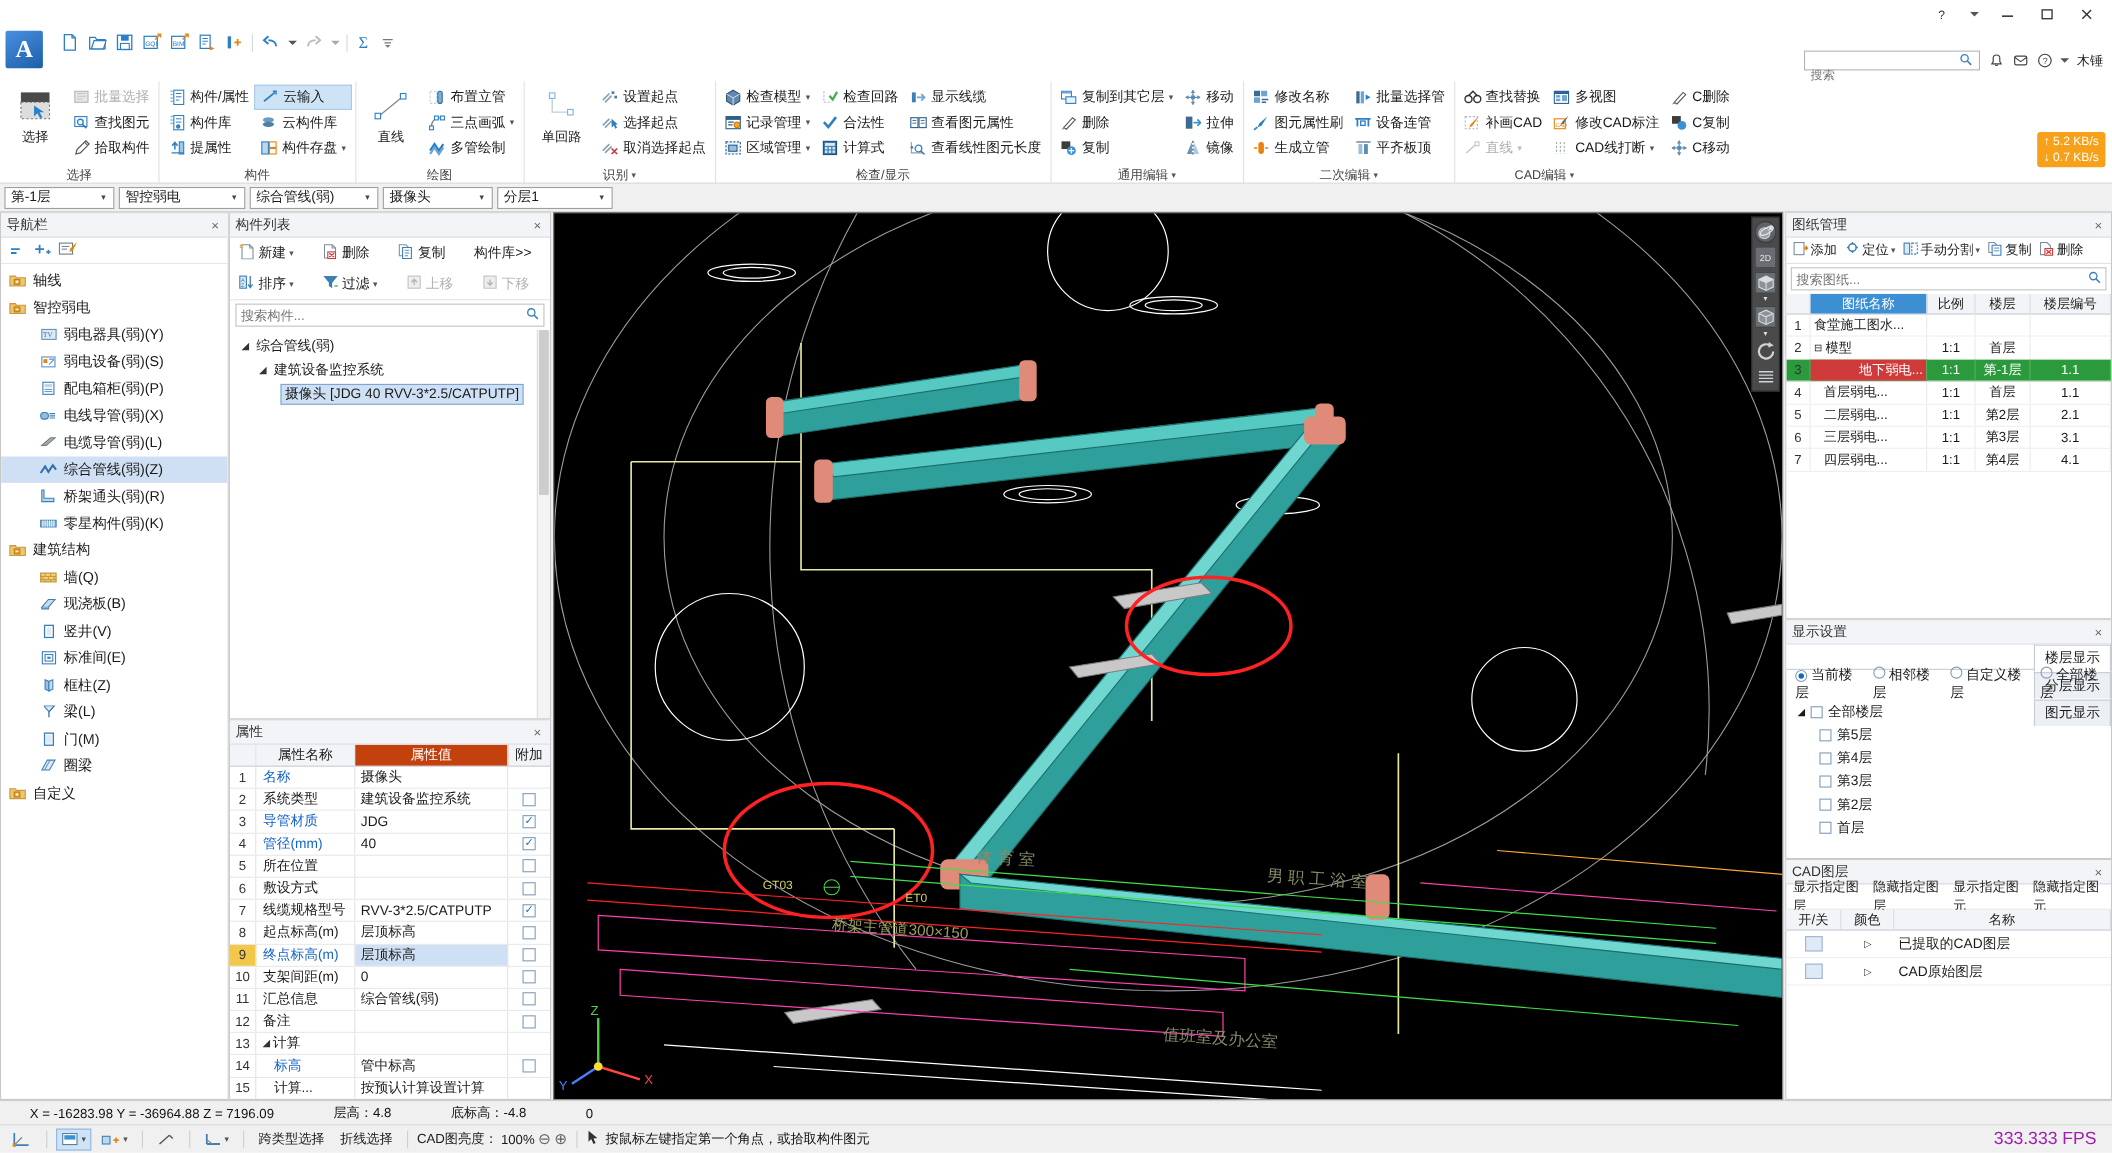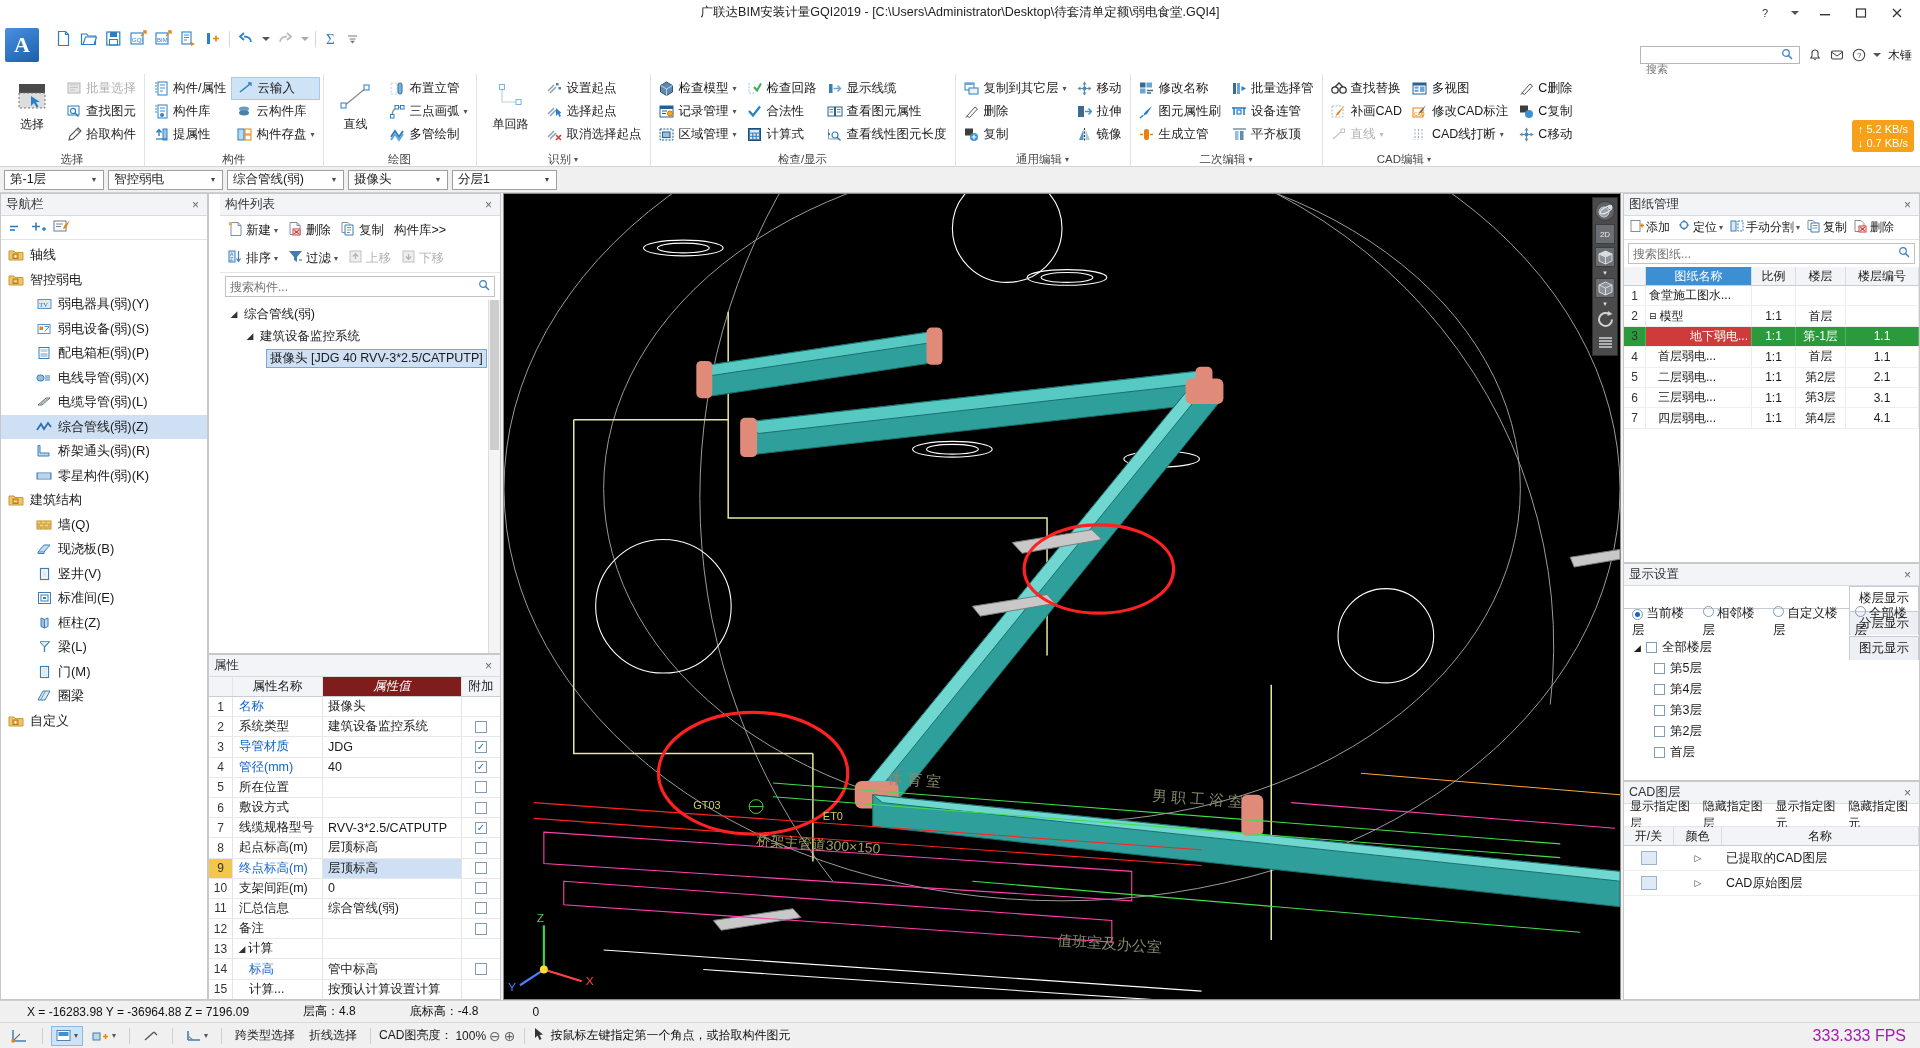--- a/index.html
+++ b/index.html
@@ -73,21 +73,21 @@
   .navtools { height:24px; display:flex; align-items:center; gap:6px; padding:0 8px; border-bottom:1px solid #e6e6e6;}
   .navtree { flex:1; overflow:hidden; padding-top:3px; }
   .nrow { height:24.5px; display:flex; align-items:center; gap:5px; font-size:13px; cursor:pointer; padding-left:6px;}
   .nrow.sel { background:#cfe0f4; }
   .nrow.ind { padding-left:34px; }
   .nrow .ni { width:18px;height:18px;display:flex;align-items:center;justify-content:center;}
 
   
   .midcol { width:293px; display:flex; flex-direction:column; gap:0; }
   .cl-toolbar { display:flex; flex-direction:column; border-bottom:1px solid #e4e4e4; }
-  .cl-row { height:28px; display:flex; align-items:center; gap:2px; padding:0 4px;text-align:right; }
+  .cl-row { height:28px; display:flex; align-items:center; gap:18px; padding:0 4px;text-align:right; }
   .cl-btn { display:flex; align-items:center; gap:3px; font-size:12.5px; padding:2px 4px; cursor:pointer; white-space:nowrap;}
   .cl-btn.dis{ color:#b2b2b2;}
   .searchfield { height:21px; margin:3px 5px; border:1px solid #c2c2c2; display:flex; align-items:center; justify-content:space-between; padding:0 4px; }
   .searchfield input{ border:none;outline:none;font-size:12px;color:#9a9a9a;width:85%;font-family:inherit;}
   .ctree { flex:1; overflow:hidden; padding-top:3px; font-size:12.5px; position:relative;}
   .ctrow { height:22px; display:flex; align-items:center; gap:4px; cursor:pointer;}
   .ctrow.sel span.lbl { background:#cfe0f4; border:1px solid #7aa7d4; padding:0 3px;}
   .tri { font-size:9px; color:#333; width:12px; text-align:center;}
   .vscroll { position:absolute; right:0; top:0; bottom:0; width:12px; background:#f4f4f4; border-left:1px solid #ddd;}
   .vthumb { position:absolute; left:1px; width:9px; background:#cdcdcd; border-radius:1px;}
@@ -95,21 +95,21 @@
   
   .proppanel { height:346px; display:flex; flex-direction:column; }
   .ptable { flex:1; overflow:hidden; font-size:12.5px; position:relative;}
   .ptr { height:20.2px; display:flex; align-items:stretch; border-bottom:1px solid #e8e8e8;}
   .ptr .idx { width:24px; border-right:1px solid #e4e4e4; text-align:center; color:#333; font-size:12px; display:flex;align-items:center;justify-content:center;}
   .ptr .pn { width:90px; border-right:1px solid #e4e4e4; padding-left:6px; display:flex; align-items:center; overflow:hidden; white-space:nowrap;}
   .ptr .pv { flex:1; border-right:1px solid #e4e4e4; padding-left:5px; display:flex; align-items:center; overflow:hidden; white-space:nowrap;}
   .ptr .pc { width:38px; display:flex; align-items:center; justify-content:center;}
   .ptr.hdr { background:#f2f4f7; height:20px; font-weight:normal; border-bottom:1px solid #c9ced6;}
   .ptr.hdr .pn, .ptr.hdr .pv { justify-content:center; padding:0; }
-  .ptr.hdr .pv { background:#7f1d1d; color:#fff;font-style:italic; }
+  .ptr.hdr .pv { background:#c2410c; color:#fff; }
   .ptr.rowsel .idx { background:#f2c84b; }
   .ptr.rowsel .pv { background:#cfe0f4; }
   .blue { color:#1464c8; }
   .chk { width:12px;height:12px;border:1px solid #7f9db9; background:#fff; display:flex;align-items:center;justify-content:center;
          font-size:10px; color:#1a6fbd; line-height:10px;}
 
   
   .canvaswrap { flex:1; margin:0 2px; position:relative; background:#000; border:1px solid #8a8a8a; min-width:0;}
   .navcube { position:absolute; right:2px; top:3px; width:26px; background:#4a4a4a; border:1px solid #2c2c2c;
              display:flex; flex-direction:column; align-items:center; gap:3px; padding:3px 0; }
@@ -173,21 +173,20 @@
   .vsep{ width:1px;height:16px;background:#cfcfcf;margin:0 4px;}
   .fps { margin-left:auto; font-size:16px; color:#a21caf; padding-right:8px;}
   .prompt { color:#111; }
 </style>
 </head>
 <body>
 
 <div class="app">
 
   <div class="titlebar">
-    <div class="title">广联达BIM安装计量GQI2019 - [C:\Users\Administrator\Desktop\待套清单定额\弱电食堂.GQI4]</div>
     <div class="win-btns">
       <div class="win-btn">
         <svg width="13" height="13" viewBox="0 0 13 13">
             <text x="3" y="10" font-size="11" fill="#333" font-family="Liberation Sans">?</text>
           </svg>
       </div>
       <div class="win-btn" style="width:10px">
         <svg width="8" height="8" viewBox="0 0 8 8">
             <polygon points="0,2 8,2 4,6" fill="#555"></polygon>
           </svg>
@@ -1177,21 +1176,21 @@
                 </svg>
             </span>
             <span>自定义</span>
           </div>
 
         </div>
       </div>
     </div>
 
     <div class="midcol">
-      <div class="panel" style="flex:1; min-height:0;padding-left:11px;">
+      <div class="panel" style="flex:1; min-height:0;">
         <div class="panel-hd">
           <span>构件列表</span>
           <span class="x">×</span>
         </div>
         <div class="cl-toolbar">
           <div class="cl-row">
             <div class="cl-btn">
               <span>
                 <svg width="15" height="15" viewBox="0 0 15 15">
                     <path d="M3 1.5h7l3 3v10H3z" fill="#fff" stroke="#7b8fa0"></path>

